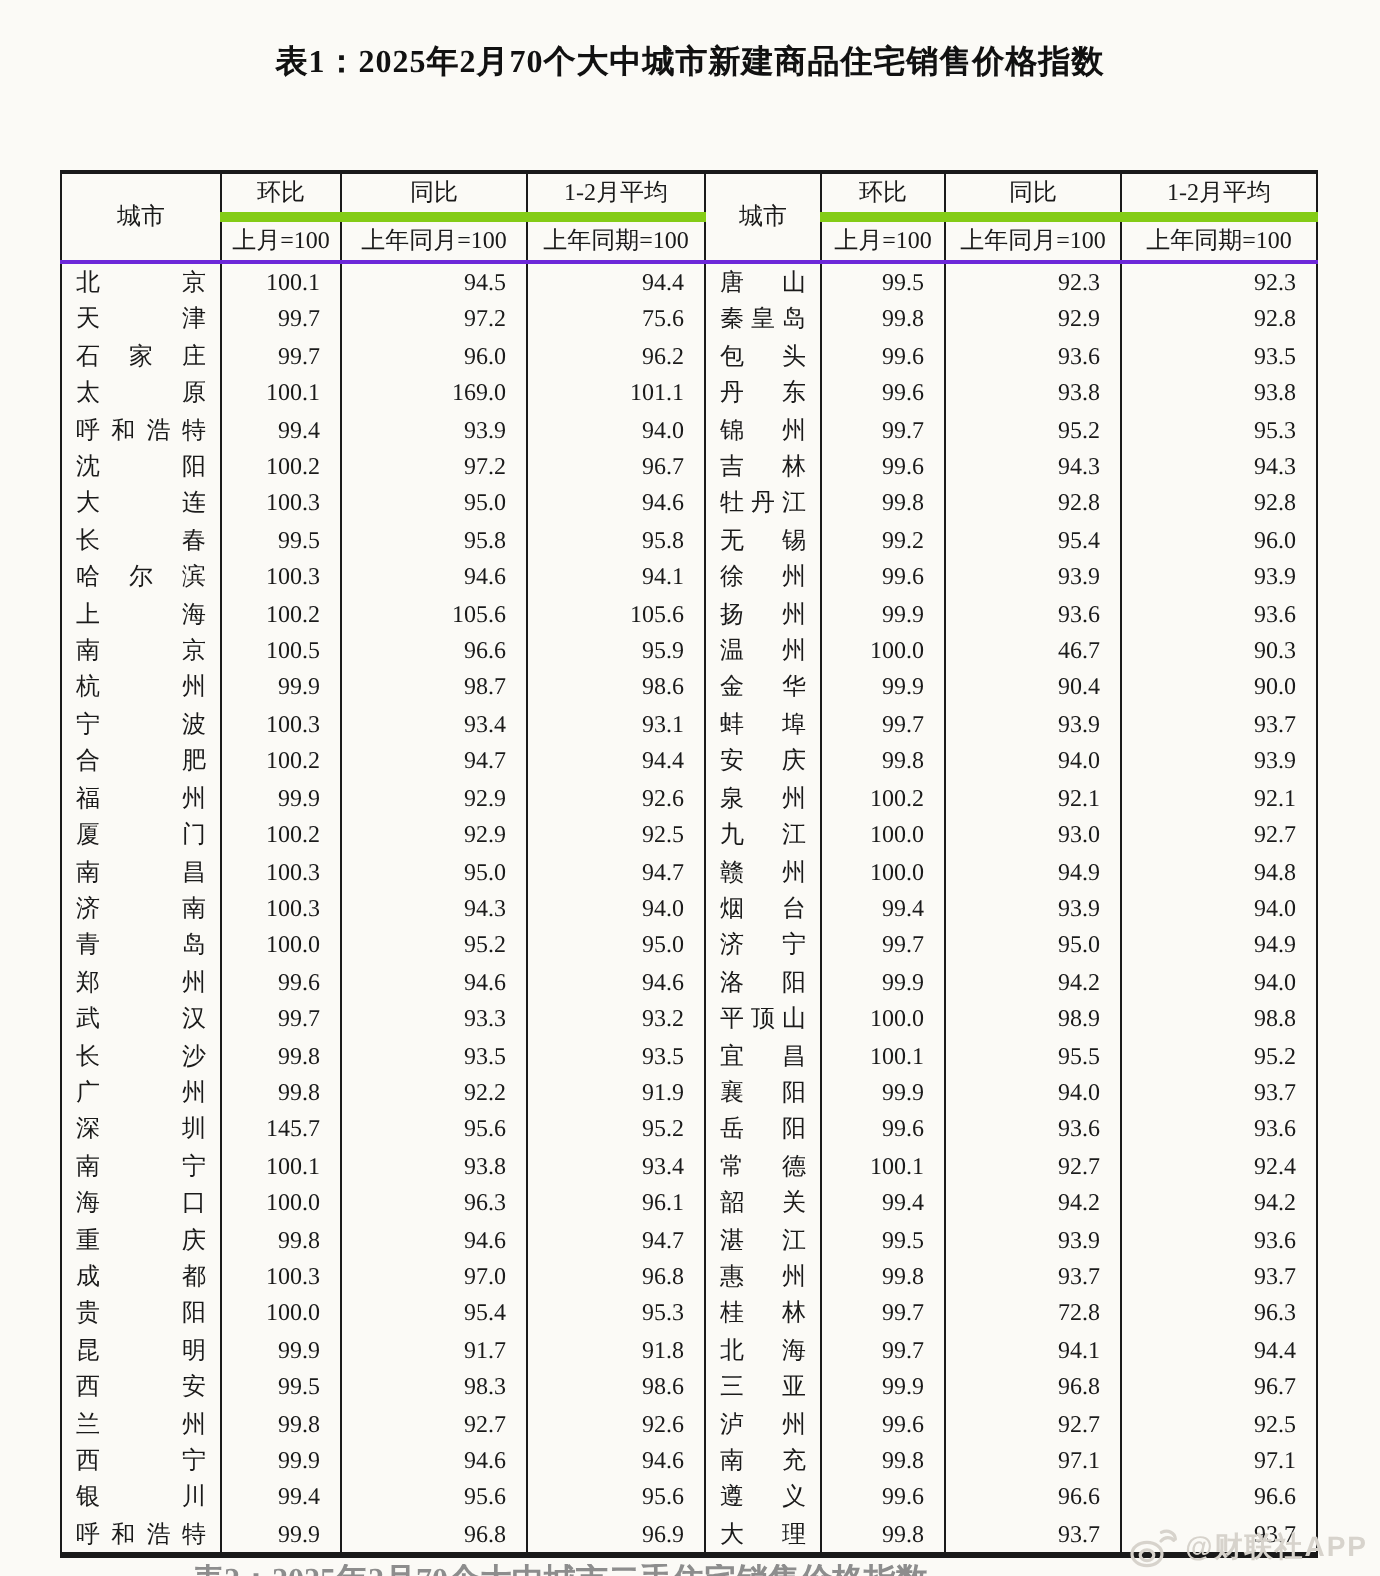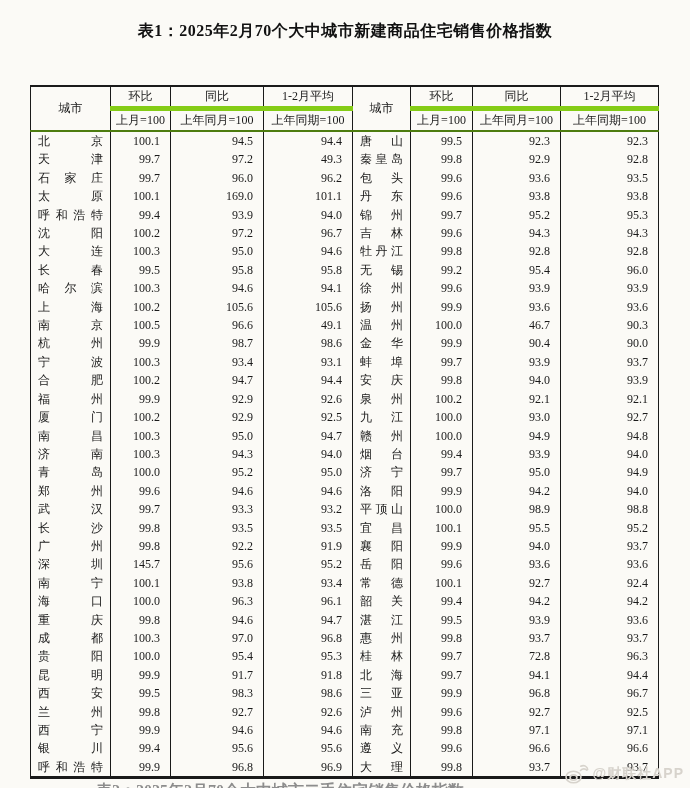--- a/index.html
+++ b/index.html
@@ -40,21 +40,21 @@
     white-space: nowrap;
     overflow: hidden;
   }
   .price-table thead th {
     text-align: center;
     height: 19px;
     line-height: 19px;
     font-size: 12px;
   }
   .price-table thead tr.base-row th { border-top: 5px solid #84cc16; }
-  .price-table tbody tr:first-child td { border-top: 2px solid #4d7c0f; }
+  .price-table tbody tr:first-child td { border-top: 2px solid #6d28d9; }
   .price-table tbody td {
     height: 18.4px;
     line-height: 18.4px;
   }
   .price-table td.num {
     text-align: right;
     padding-right: 10px;
   }
   .price-table td.city .j {
     text-align: justify;
@@ -140,21 +140,21 @@
           <td class="num">99.5</td>
           <td class="num">92.3</td>
           <td class="num">92.3</td>
         </tr>
         <tr>
           <td class="city">
             <div class="j">天津</div>
           </td>
           <td class="num">99.7</td>
           <td class="num">97.2</td>
-          <td class="num">49.3</td>
+          <td class="num">75.6</td>
           <td class="city">
             <div class="j">秦皇岛</div>
           </td>
           <td class="num">99.8</td>
           <td class="num">92.9</td>
           <td class="num">92.8</td>
         </tr>
         <tr>
           <td class="city">
             <div class="j">石家庄</div>
@@ -266,21 +266,21 @@
           <td class="num">99.9</td>
           <td class="num">93.6</td>
           <td class="num">93.6</td>
         </tr>
         <tr>
           <td class="city">
             <div class="j">南京</div>
           </td>
           <td class="num">100.5</td>
           <td class="num">96.6</td>
-          <td class="num">49.1</td>
+          <td class="num">95.9</td>
           <td class="city">
             <div class="j">温州</div>
           </td>
           <td class="num">100.0</td>
           <td class="num">46.7</td>
           <td class="num">90.3</td>
         </tr>
         <tr>
           <td class="city">
             <div class="j">杭州</div>

